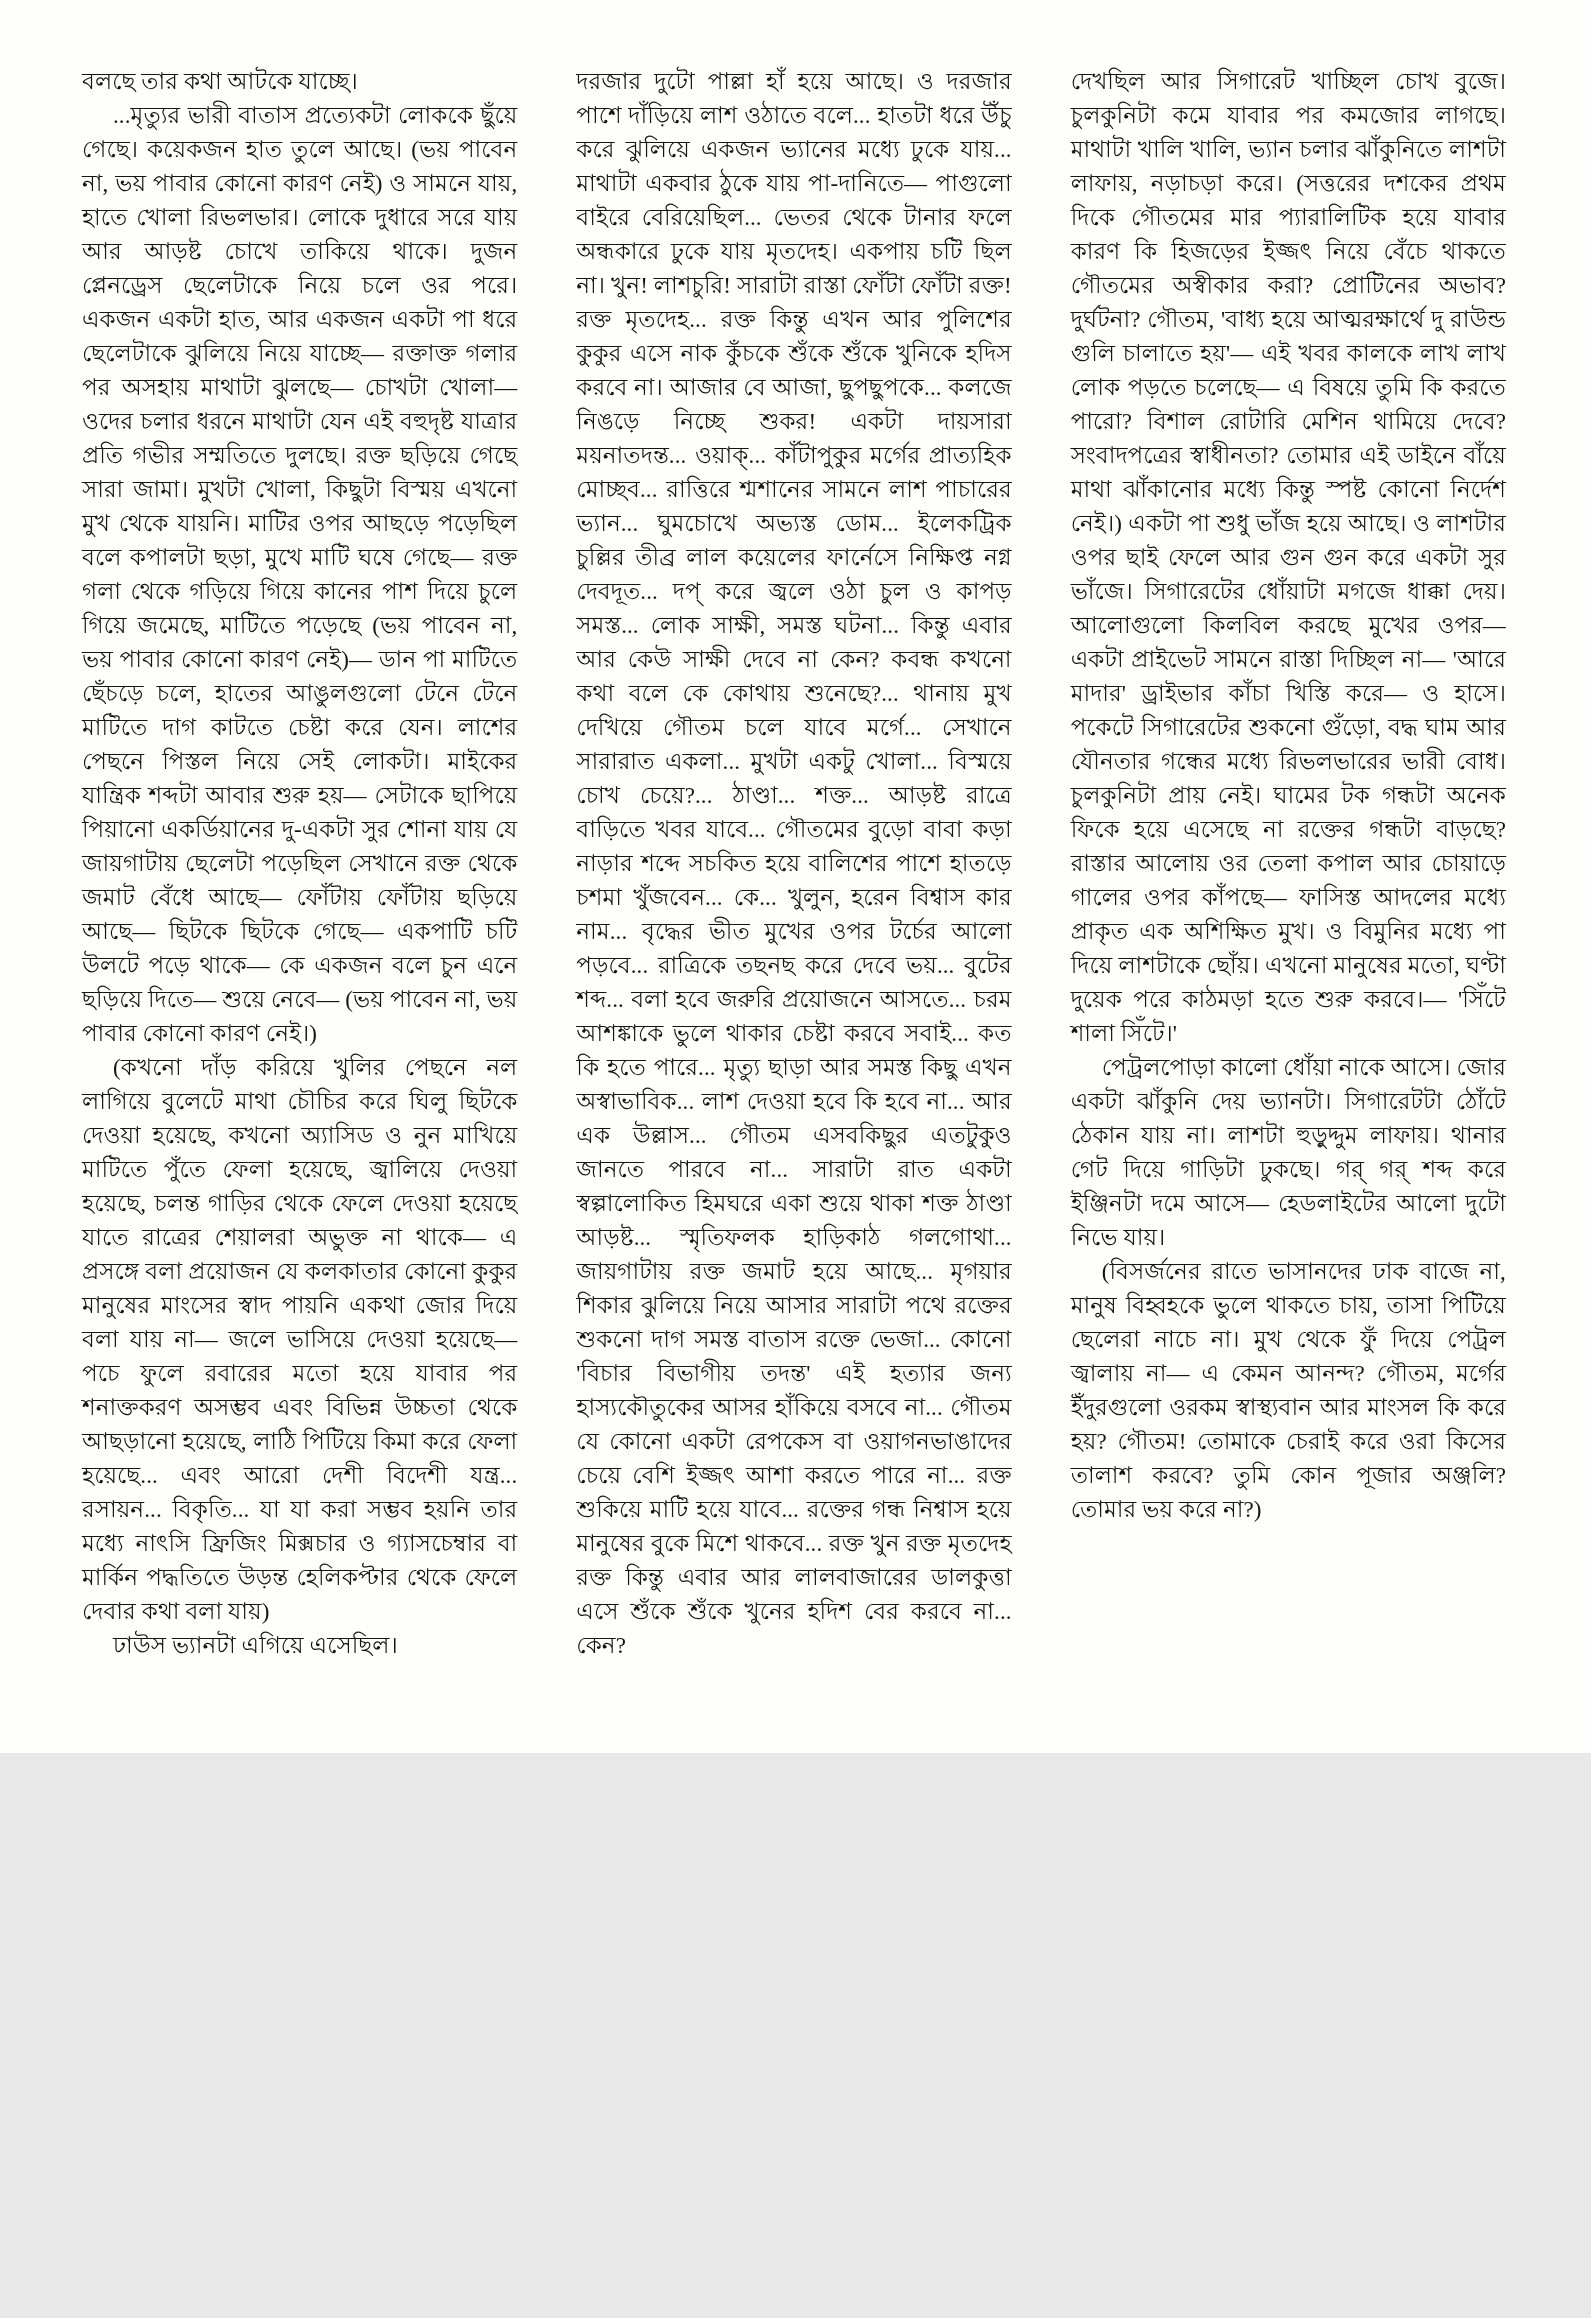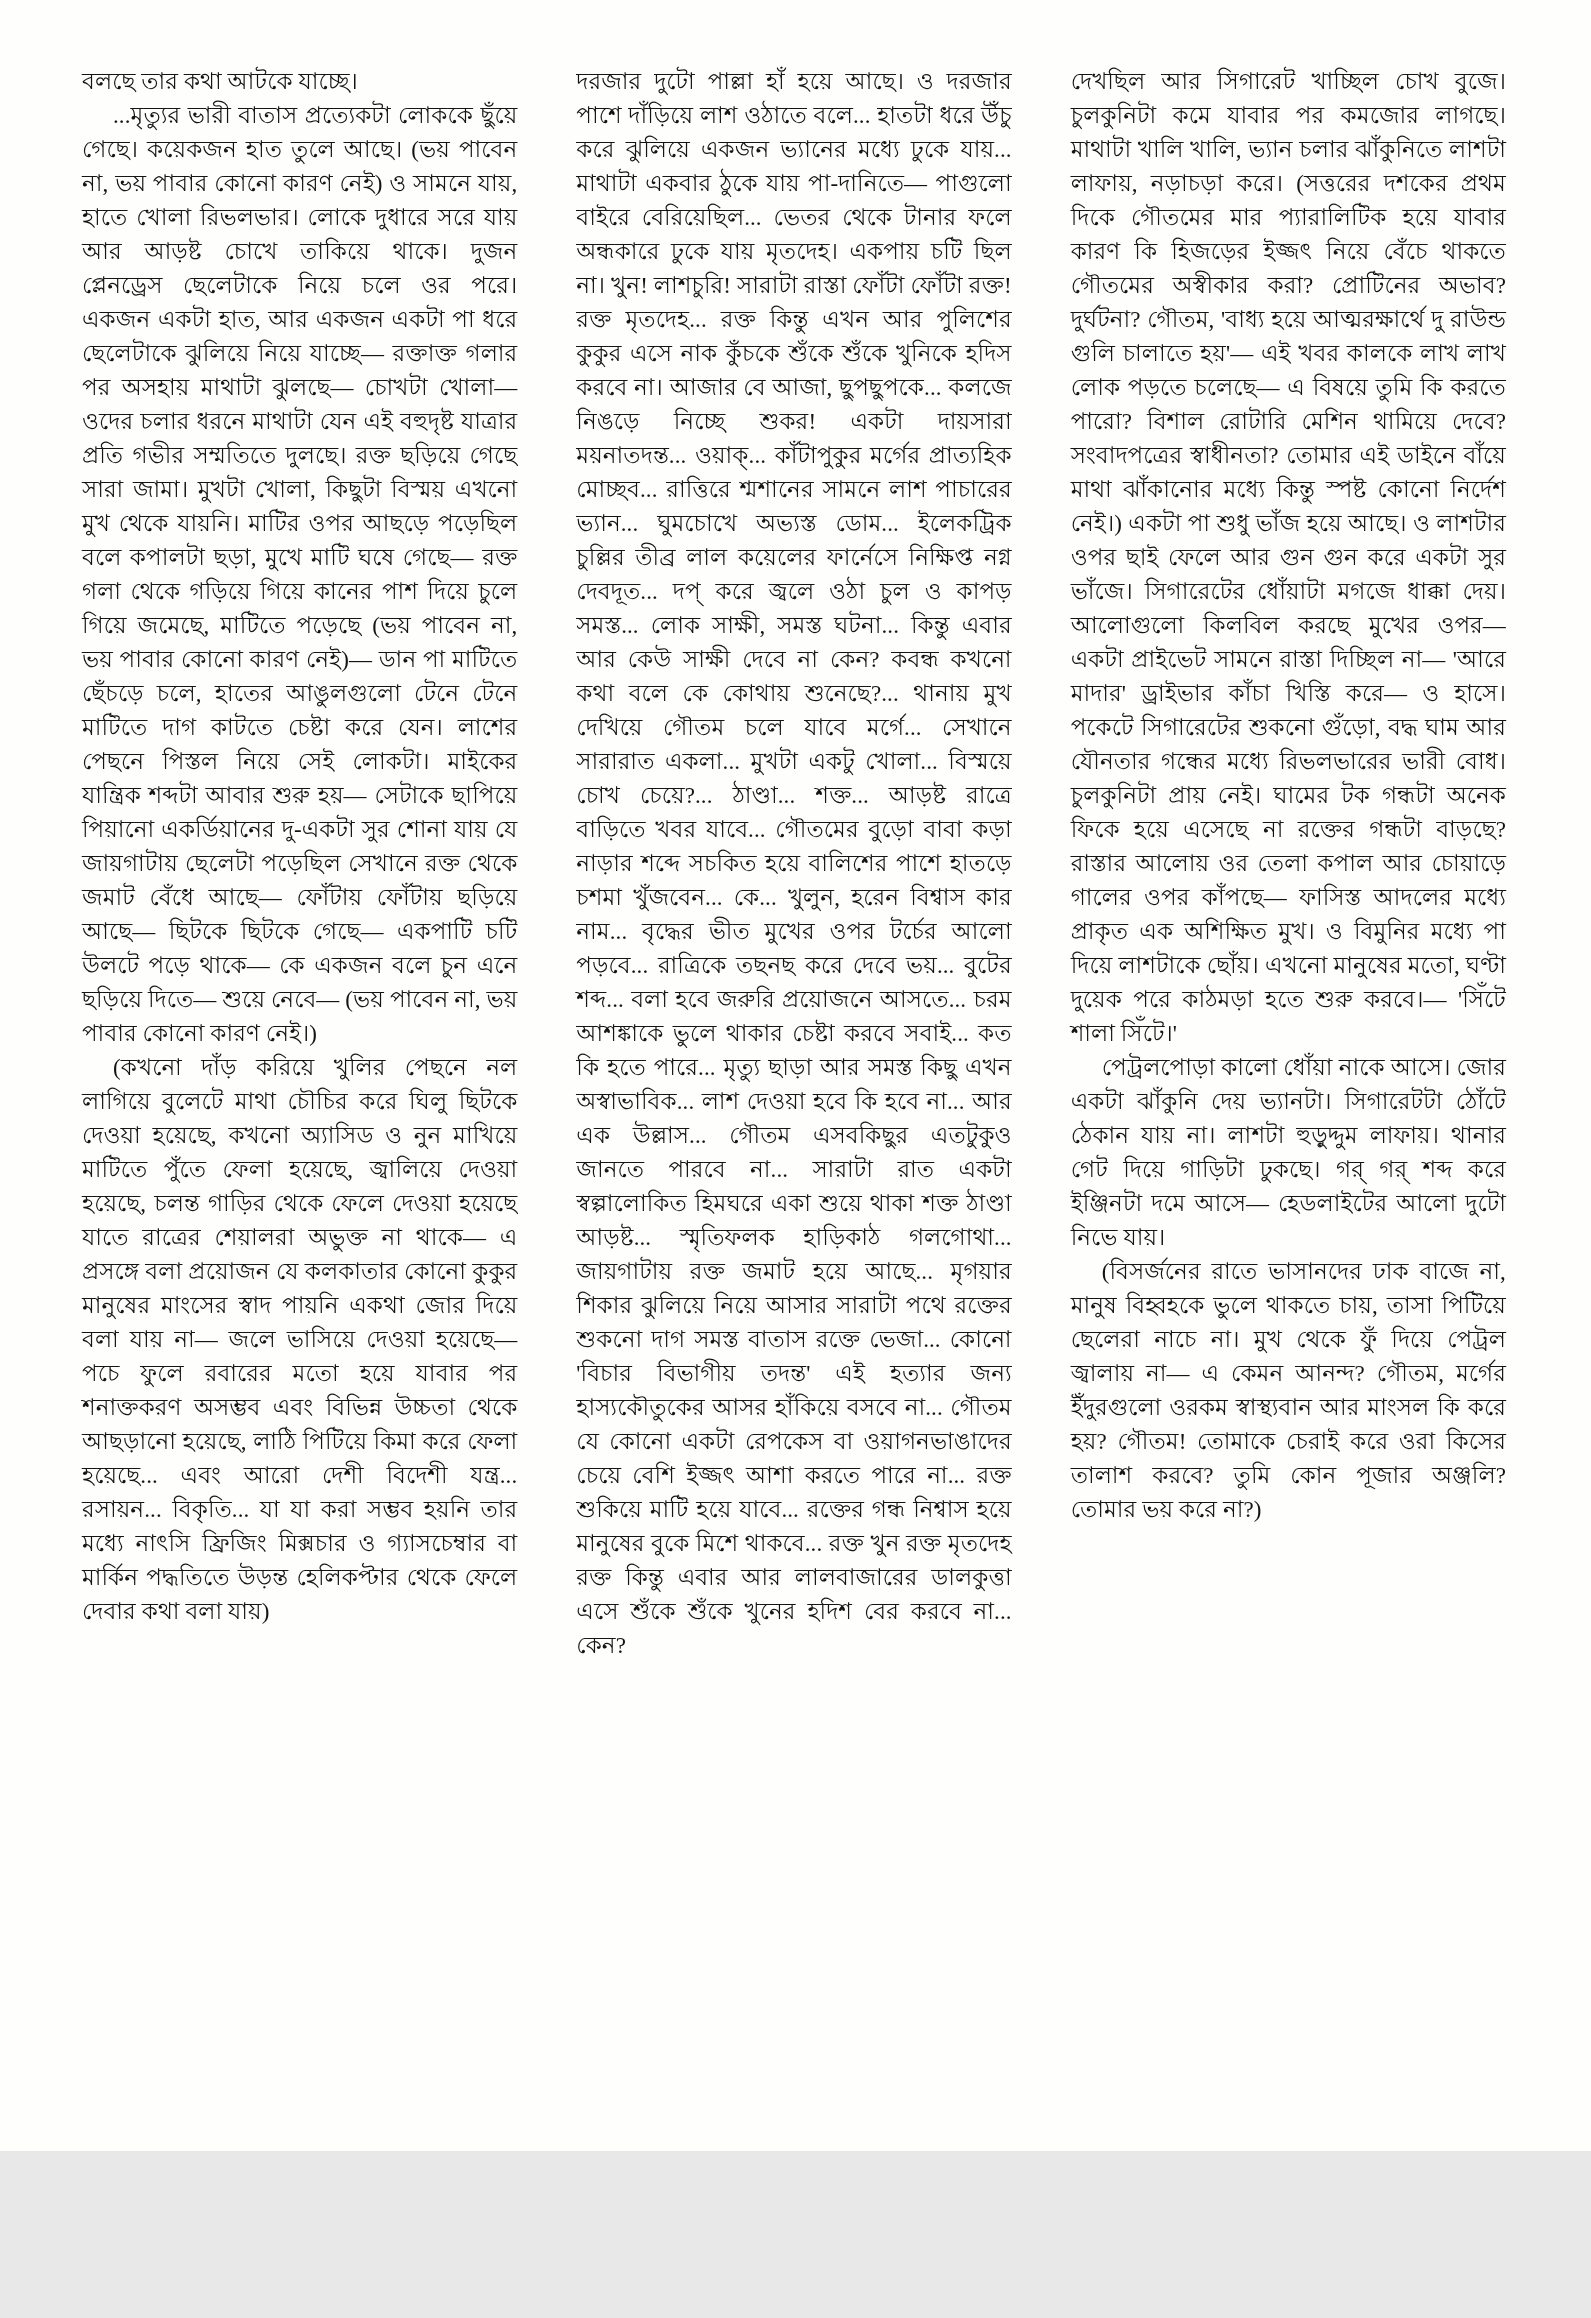--- a/index.html
+++ b/index.html
@@ -3,21 +3,21 @@
 <meta charset="utf-8">
 <style>
   html, body {
     margin: 0;
     padding: 0;
     background: #e8e8e8;
   }
   .page {
     position: relative;
     width: 1591px;
-    height: 2151px;
+    height: 1753px;
     margin: 0 auto;
     background: #fefefc;
     color: #141414;
     font-family: "Liberation Serif", "DejaVu Serif", serif;
     overflow: hidden;
   }
   .columns {
     position: absolute;
     top: 65px;
     left: 82px;
@@ -55,20 +55,21 @@
 <body>
 
 <div class="page">
 
   <div class="columns">
 
     <div class="col">
       <p class="no-indent">বলছে তার কথা আটকে যাচ্ছে।</p>
       <p>...মৃত্যুর ভারী বাতাস প্রত্যেকটা লোককে ছুঁয়ে গেছে। কয়েকজন হাত তুলে আছে। (ভয় পাবেন না, ভয় পাবার কোনো কারণ নেই) ও সামনে যায়, হাতে খোলা রিভলভার। লোকে দুধারে সরে যায় আর আড়ষ্ট চোখে তাকিয়ে থাকে। দুজন প্লেনড্রেস ছেলেটাকে নিয়ে চলে ওর পরে। একজন একটা হাত, আর একজন একটা পা ধরে ছেলেটাকে ঝুলিয়ে নিয়ে যাচ্ছে— রক্তাক্ত গলার পর অসহায় মাথাটা ঝুলছে— চোখটা খোলা— ওদের চলার ধরনে মাথাটা যেন এই বহুদৃষ্ট যাত্রার প্রতি গভীর সম্মতিতে দুলছে। রক্ত ছড়িয়ে গেছে সারা জামা। মুখটা খোলা, কিছুটা বিস্ময় এখনো মুখ থেকে যায়নি। মাটির ওপর আছড়ে পড়েছিল বলে কপালটা ছড়া, মুখে মাটি ঘষে গেছে— রক্ত গলা থেকে গড়িয়ে গিয়ে কানের পাশ দিয়ে চুলে গিয়ে জমেছে, মাটিতে পড়েছে (ভয় পাবেন না, ভয় পাবার কোনো কারণ নেই)— ডান পা মাটিতে ছেঁচড়ে চলে, হাতের আঙুলগুলো টেনে টেনে মাটিতে দাগ কাটতে চেষ্টা করে যেন। লাশের পেছনে পিস্তল নিয়ে সেই লোকটা। মাইকের যান্ত্রিক শব্দটা আবার শুরু হয়— সেটাকে ছাপিয়ে পিয়ানো একর্ডিয়ানের দু-একটা সুর শোনা যায় যে জায়গাটায় ছেলেটা পড়েছিল সেখানে রক্ত থেকে জমাট বেঁধে আছে— ফোঁটায় ফোঁটায় ছড়িয়ে আছে— ছিটকে ছিটকে গেছে— একপাটি চটি উলটে পড়ে থাকে— কে একজন বলে চুন এনে ছড়িয়ে দিতে— শুয়ে নেবে— (ভয় পাবেন না, ভয় পাবার কোনো কারণ নেই।)</p>
       <p>(কখনো দাঁড় করিয়ে খুলির পেছনে নল লাগিয়ে বুলেটে মাথা চৌচির করে ঘিলু ছিটকে দেওয়া হয়েছে, কখনো অ্যাসিড ও নুন মাখিয়ে মাটিতে পুঁতে ফেলা হয়েছে, জ্বালিয়ে দেওয়া হয়েছে, চলন্ত গাড়ির থেকে ফেলে দেওয়া হয়েছে যাতে রাত্রের শেয়ালরা অভুক্ত না থাকে— এ প্রসঙ্গে বলা প্রয়োজন যে কলকাতার কোনো কুকুর মানুষের মাংসের স্বাদ পায়নি একথা জোর দিয়ে বলা যায় না— জলে ভাসিয়ে দেওয়া হয়েছে— পচে ফুলে রবারের মতো হয়ে যাবার পর শনাক্তকরণ অসম্ভব এবং বিভিন্ন উচ্চতা থেকে আছড়ানো হয়েছে, লাঠি পিটিয়ে কিমা করে ফেলা হয়েছে... এবং আরো দেশী বিদেশী যন্ত্র... রসায়ন... বিকৃতি... যা যা করা সম্ভব হয়নি তার মধ্যে নাৎসি ফ্রিজিং মিক্সচার ও গ্যাসচেম্বার বা মার্কিন পদ্ধতিতে উড়ন্ত হেলিকপ্টার থেকে ফেলে দেবার কথা বলা যায়)</p>
+      <p>ঢাউস ভ্যানটা এগিয়ে এসেছিল।</p>
     </div>
 
     <div class="col">
       <p class="no-indent">দরজার দুটো পাল্লা হাঁ হয়ে আছে। ও দরজার পাশে দাঁড়িয়ে লাশ ওঠাতে বলে... হাতটা ধরে উঁচু করে ঝুলিয়ে একজন ভ্যানের মধ্যে ঢুকে যায়... মাথাটা একবার ঠুকে যায় পা-দানিতে— পাগুলো বাইরে বেরিয়েছিল... ভেতর থেকে টানার ফলে অন্ধকারে ঢুকে যায় মৃতদেহ। একপায় চটি ছিল না। খুন! লাশচুরি! সারাটা রাস্তা ফোঁটা ফোঁটা রক্ত! রক্ত মৃতদেহ... রক্ত কিন্তু এখন আর পুলিশের কুকুর এসে নাক কুঁচকে শুঁকে শুঁকে খুনিকে হদিস করবে না। আজার বে আজা, ছুপছুপকে... কলজে নিঙড়ে নিচ্ছে শুকর! একটা দায়সারা ময়নাতদন্ত... ওয়াক্... কাঁটাপুকুর মর্গের প্রাত্যহিক মোচ্ছব... রাত্তিরে শ্মশানের সামনে লাশ পাচারের ভ্যান... ঘুমচোখে অভ্যস্ত ডোম... ইলেকট্রিক চুল্লির তীব্র লাল কয়েলের ফার্নেসে নিক্ষিপ্ত নগ্ন দেবদূত... দপ্ করে জ্বলে ওঠা চুল ও কাপড় সমস্ত... লোক সাক্ষী, সমস্ত ঘটনা... কিন্তু এবার আর কেউ সাক্ষী দেবে না কেন? কবন্ধ কখনো কথা বলে কে কোথায় শুনেছে?... থানায় মুখ দেখিয়ে গৌতম চলে যাবে মর্গে... সেখানে সারারাত একলা... মুখটা একটু খোলা... বিস্ময়ে চোখ চেয়ে?... ঠাণ্ডা... শক্ত... আড়ষ্ট রাত্রে বাড়িতে খবর যাবে... গৌতমের বুড়ো বাবা কড়া নাড়ার শব্দে সচকিত হয়ে বালিশের পাশে হাতড়ে চশমা খুঁজবেন... কে... খুলুন, হরেন বিশ্বাস কার নাম... বৃদ্ধের ভীত মুখের ওপর টর্চের আলো পড়বে... রাত্রিকে তছনছ করে দেবে ভয়... বুটের শব্দ... বলা হবে জরুরি প্রয়োজনে আসতে... চরম আশঙ্কাকে ভুলে থাকার চেষ্টা করবে সবাই... কত কি হতে পারে... মৃত্যু ছাড়া আর সমস্ত কিছু এখন অস্বাভাবিক... লাশ দেওয়া হবে কি হবে না... আর এক উল্লাস... গৌতম এসবকিছুর এতটুকুও জানতে পারবে না... সারাটা রাত একটা স্বল্পালোকিত হিমঘরে একা শুয়ে থাকা শক্ত ঠাণ্ডা আড়ষ্ট... স্মৃতিফলক হাড়িকাঠ গলগোথা... জায়গাটায় রক্ত জমাট হয়ে আছে... মৃগয়ার শিকার ঝুলিয়ে নিয়ে আসার সারাটা পথে রক্তের শুকনো দাগ সমস্ত বাতাস রক্তে ভেজা... কোনো 'বিচার বিভাগীয় তদন্ত' এই হত্যার জন্য হাস্যকৌতুকের আসর হাঁকিয়ে বসবে না... গৌতম যে কোনো একটা রেপকেস বা ওয়াগনভাঙাদের চেয়ে বেশি ইজ্জৎ আশা করতে পারে না... রক্ত শুকিয়ে মাটি হয়ে যাবে... রক্তের গন্ধ নিশ্বাস হয়ে মানুষের বুকে মিশে থাকবে... রক্ত খুন রক্ত মৃতদেহ রক্ত কিন্তু এবার আর লালবাজারের ডালকুত্তা এসে শুঁকে শুঁকে খুনের হদিশ বের করবে না... কেন?</p>
     </div>
 
     <div class="col">
       <p class="no-indent">দেখছিল আর সিগারেট খাচ্ছিল চোখ বুজে। চুলকুনিটা কমে যাবার পর কমজোর লাগছে। মাথাটা খালি খালি, ভ্যান চলার ঝাঁকুনিতে লাশটা লাফায়, নড়াচড়া করে। (সত্তরের দশকের প্রথম দিকে গৌতমের মার প্যারালিটিক হয়ে যাবার কারণ কি হিজড়ের ইজ্জৎ নিয়ে বেঁচে থাকতে গৌতমের অস্বীকার করা? প্রোটিনের অভাব? দুর্ঘটনা? গৌতম, 'বাধ্য হয়ে আত্মরক্ষার্থে দু রাউন্ড গুলি চালাতে হয়'— এই খবর কালকে লাখ লাখ লোক পড়তে চলেছে— এ বিষয়ে তুমি কি করতে পারো? বিশাল রোটারি মেশিন থামিয়ে দেবে? সংবাদপত্রের স্বাধীনতা? তোমার এই ডাইনে বাঁয়ে মাথা ঝাঁকানোর মধ্যে কিন্তু স্পষ্ট কোনো নির্দেশ নেই।) একটা পা শুধু ভাঁজ হয়ে আছে। ও লাশটার ওপর ছাই ফেলে আর গুন গুন করে একটা সুর ভাঁজে। সিগারেটের ধোঁয়াটা মগজে ধাক্কা দেয়। আলোগুলো কিলবিল করছে মুখের ওপর— একটা প্রাইভেট সামনে রাস্তা দিচ্ছিল না— 'আরে মাদার' ড্রাইভার কাঁচা খিস্তি করে— ও হাসে। পকেটে সিগারেটের শুকনো গুঁড়ো, বদ্ধ ঘাম আর যৌনতার গন্ধের মধ্যে রিভলভারের ভারী বোধ। চুলকুনিটা প্রায় নেই। ঘামের টক গন্ধটা অনেক ফিকে হয়ে এসেছে না রক্তের গন্ধটা বাড়ছে? রাস্তার আলোয় ওর তেলা কপাল আর চোয়াড়ে গালের ওপর কাঁপছে— ফাসিস্ত আদলের মধ্যে প্রাকৃত এক অশিক্ষিত মুখ। ও বিমুনির মধ্যে পা দিয়ে লাশটাকে ছোঁয়। এখনো মানুষের মতো, ঘণ্টা দুয়েক পরে কাঠমড়া হতে শুরু করবে।— 'সিঁটে শালা সিঁটে।'</p>
       <p>পেট্রলপোড়া কালো ধোঁয়া নাকে আসে। জোর একটা ঝাঁকুনি দেয় ভ্যানটা। সিগারেটটা ঠোঁটে ঠেকান যায় না। লাশটা হুড়ুদ্দুম লাফায়। থানার গেট দিয়ে গাড়িটা ঢুকছে। গর্ গর্ শব্দ করে ইঞ্জিনটা দমে আসে— হেডলাইটের আলো দুটো নিভে যায়।</p>
       <p>(বিসর্জনের রাতে ভাসানদের ঢাক বাজে না, মানুষ বিহ্বহকে ভুলে থাকতে চায়, তাসা পিটিয়ে ছেলেরা নাচে না। মুখ থেকে ফুঁ দিয়ে পেট্রল জ্বালায় না— এ কেমন আনন্দ? গৌতম, মর্গের ইঁদুরগুলো ওরকম স্বাস্থ্যবান আর মাংসল কি করে হয়? গৌতম! তোমাকে চেরাই করে ওরা কিসের তালাশ করবে? তুমি কোন পূজার অঞ্জলি? তোমার ভয় করে না?)</p>

